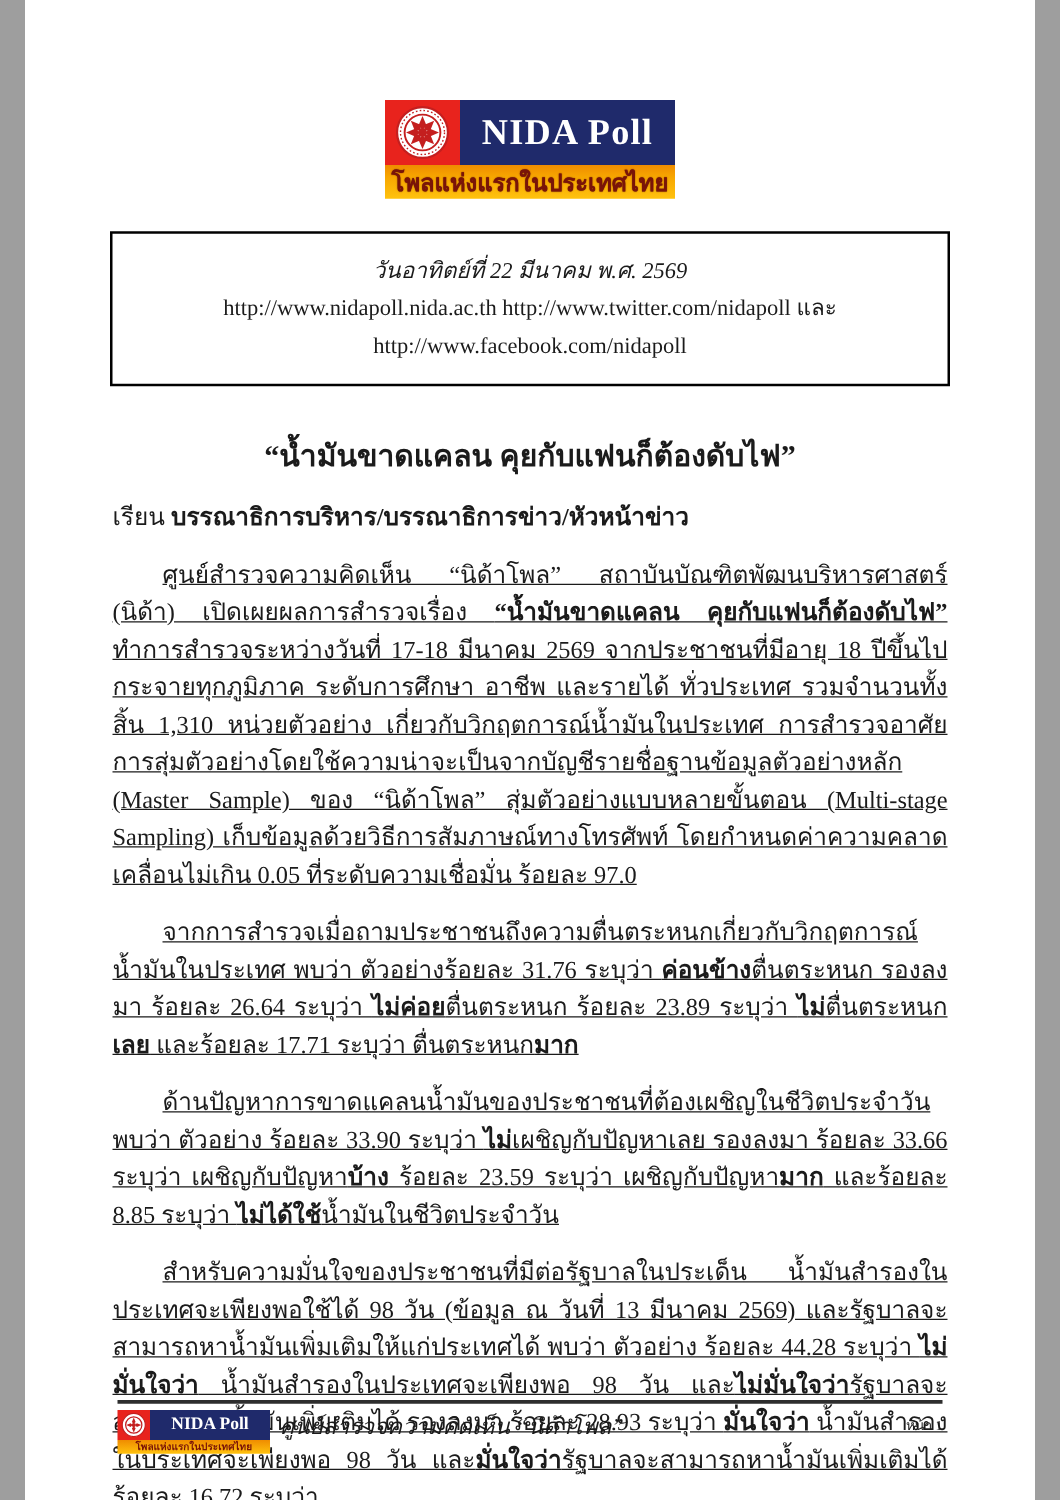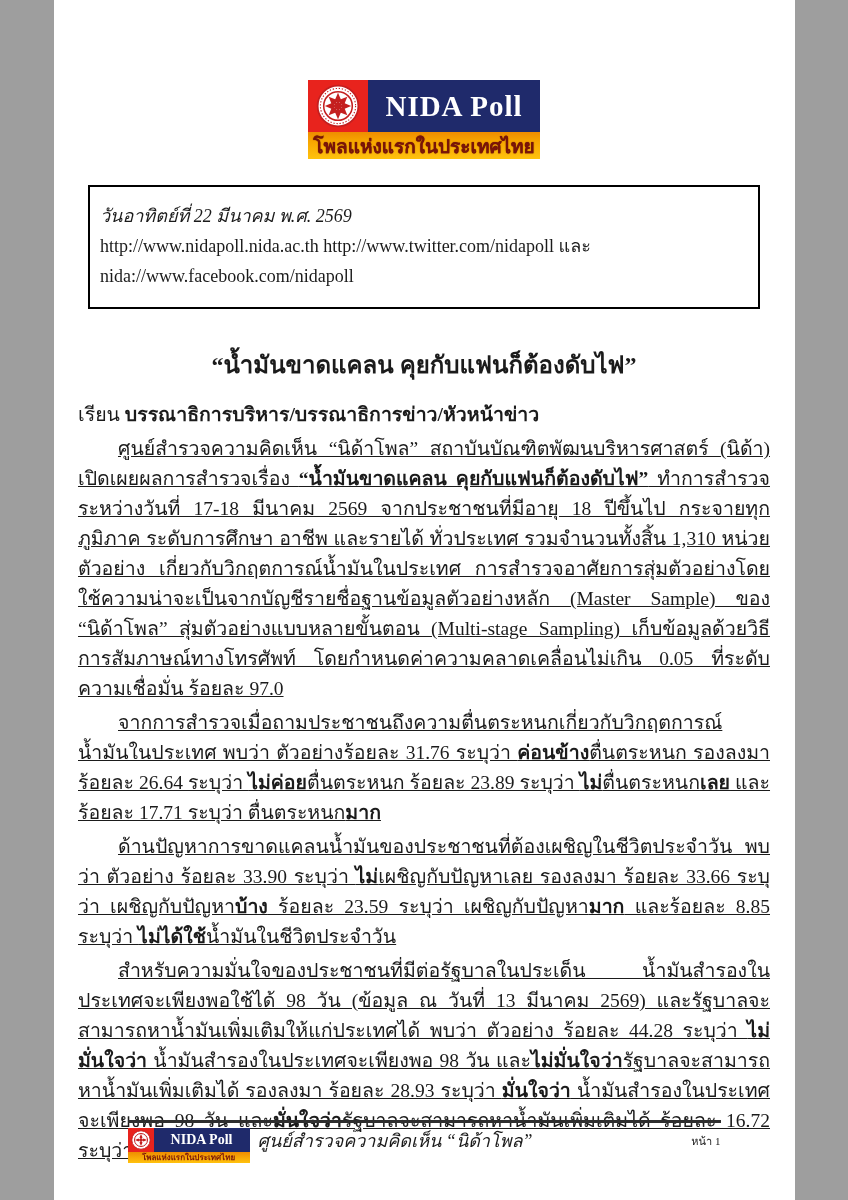--- a/index.html
+++ b/index.html
@@ -1,18 +1,18 @@
 <!DOCTYPE html>
 <html lang="th"><head>
 <meta charset="utf-8">
 <style>
   html,body { margin:0; padding:0; background:#9e9e9e; }
   .page {
     position:relative;
-    width:741px; height:1200px;
+    width:808px; height:1200px;
     margin:0 auto;
     background:#ffffff;
     font-family:"Liberation Serif", serif;
     color:#1b1b1b;
     overflow:hidden;
   }
   
   .logo { width:232px; margin:0 auto; padding-top:80px; }
   .logo-top { display:flex; height:52px; }
   .logo-red {
@@ -32,36 +32,37 @@
     color:#7a1408; font-weight:bold; font-size:19px;
     display:flex; align-items:center; justify-content:center;
     font-family:"Liberation Sans", sans-serif;
     text-shadow:0 0 1px #5c0d04;
   }
   
   .info-box {
     width:648px; margin:26px auto 0 auto;
     border:2px solid #000000;
     padding:14px 10px 16px 10px;
+    text-align:center;
     font-size:18px; line-height:30px;
   }
   .info-box .date { font-style:italic; }
   
   .doc-title {
     margin:36px auto 0 auto;
     text-align:center;
     font-weight:bold; font-size:24px;
   }
   
   .doc-body {
     width:700px; margin:16px auto 0 auto;
     font-size:19.5px; line-height:30px;
     text-align:justify;
   }
-  .doc-body p { margin:4px; }
+  .doc-body p { margin:16px; }
   .doc-body p.indent { text-indent:40px;text-decoration:underline; }
   .doc-body .b { font-weight:bold; }
   
   .footer {
     position:absolute; left:74px; right:74px; top:1120px;
     border-top:3px solid #2e2e2e;
     padding-top:5px;
     display:flex; align-items:flex-start;
   }
   .flogo { width:122px; }
@@ -111,21 +112,21 @@
           </g>
         </svg>
       </div>
       <div class="logo-navy">NIDA Poll</div>
     </div>
     <div class="logo-strip">โพลแห่งแรกในประเทศไทย</div>
   </div>
 
   <div class="info-box">
     <div class="date">วันอาทิตย์ที่ 22 มีนาคม พ.ศ. 2569</div>
-    <div>http://www.nidapoll.nida.ac.th  http://www.twitter.com/nidapoll และ nida://www.facebook.com/nidapoll</div>
+    <div>http://www.nidapoll.nida.ac.th  http://www.twitter.com/nidapoll และ http://www.facebook.com/nidapoll</div>
   </div>
 
   <div class="doc-title">“น้ำมันขาดแคลน คุยกับแฟนก็ต้องดับไฟ”</div>
 
   <div class="doc-body">
       <p class=""><span>เรียน  </span><span class="b">บรรณาธิการบริหาร/บรรณาธิการข่าว/หัวหน้าข่าว</span></p>
       <p class="indent"><span>ศูนย์สำรวจความคิดเห็น “นิด้าโพล” สถาบันบัณฑิตพัฒนบริหารศาสตร์ (นิด้า) เปิดเผยผลการสำรวจเรื่อง </span><span class="b">“น้ำมันขาดแคลน คุยกับแฟนก็ต้องดับไฟ”</span><span> ทำการสำรวจระหว่างวันที่ 17-18 มีนาคม 2569 จากประชาชนที่มีอายุ 18 ปีขึ้นไป กระจายทุกภูมิภาค ระดับการศึกษา อาชีพ และรายได้ ทั่วประเทศ รวมจำนวนทั้งสิ้น 1,310 หน่วยตัวอย่าง เกี่ยวกับวิกฤตการณ์น้ำมันในประเทศ การสำรวจอาศัยการสุ่มตัวอย่างโดยใช้ความน่าจะเป็นจากบัญชีรายชื่อฐานข้อมูลตัวอย่างหลัก (Master Sample) ของ “นิด้าโพล” สุ่มตัวอย่างแบบหลายขั้นตอน (Multi-stage Sampling) เก็บข้อมูลด้วยวิธีการสัมภาษณ์ทางโทรศัพท์ โดยกำหนดค่าความคลาดเคลื่อนไม่เกิน 0.05 ที่ระดับความเชื่อมั่น ร้อยละ 97.0</span></p>
       <p class="indent"><span>จากการสำรวจเมื่อถามประชาชนถึงความตื่นตระหนกเกี่ยวกับวิกฤตการณ์น้ำมันในประเทศ พบว่า ตัวอย่างร้อยละ 31.76 ระบุว่า </span><span class="b">ค่อนข้าง</span><span>ตื่นตระหนก รองลงมา ร้อยละ 26.64 ระบุว่า </span><span class="b">ไม่ค่อย</span><span>ตื่นตระหนก ร้อยละ 23.89 ระบุว่า </span><span class="b">ไม่</span><span>ตื่นตระหนก</span><span class="b">เลย</span><span> และร้อยละ 17.71 ระบุว่า ตื่นตระหนก</span><span class="b">มาก</span></p>
       <p class="indent"><span>ด้านปัญหาการขาดแคลนน้ำมันของประชาชนที่ต้องเผชิญในชีวิตประจำวัน พบว่า ตัวอย่าง ร้อยละ 33.90 ระบุว่า </span><span class="b">ไม่</span><span>เผชิญกับปัญหาเลย รองลงมา ร้อยละ 33.66 ระบุว่า เผชิญกับปัญหา</span><span class="b">บ้าง</span><span> ร้อยละ 23.59 ระบุว่า เผชิญกับปัญหา</span><span class="b">มาก</span><span> และร้อยละ 8.85 ระบุว่า </span><span class="b">ไม่ได้ใช้</span><span>น้ำมันในชีวิตประจำวัน</span></p>
       <p class="indent"><span>สำหรับความมั่นใจของประชาชนที่มีต่อรัฐบาลในประเด็น น้ำมันสำรองในประเทศจะเพียงพอใช้ได้ 98 วัน (ข้อมูล ณ วันที่ 13 มีนาคม 2569) และรัฐบาลจะสามารถหาน้ำมันเพิ่มเติมให้แก่ประเทศได้ พบว่า ตัวอย่าง ร้อยละ 44.28 ระบุว่า </span><span class="b">ไม่มั่นใจว่า</span><span> น้ำมันสำรองในประเทศจะเพียงพอ 98 วัน และ</span><span class="b">ไม่มั่นใจว่า</span><span>รัฐบาลจะสามารถหาน้ำมันเพิ่มเติมได้ รองลงมา ร้อยละ 28.93 ระบุว่า </span><span class="b">มั่นใจว่า</span><span> น้ำมันสำรองในประเทศจะเพียงพอ 98 วัน และ</span><span class="b">มั่นใจว่า</span><span>รัฐบาลจะสามารถหาน้ำมันเพิ่มเติมได้ ร้อยละ 16.72 ระบุว่า </span></p>

